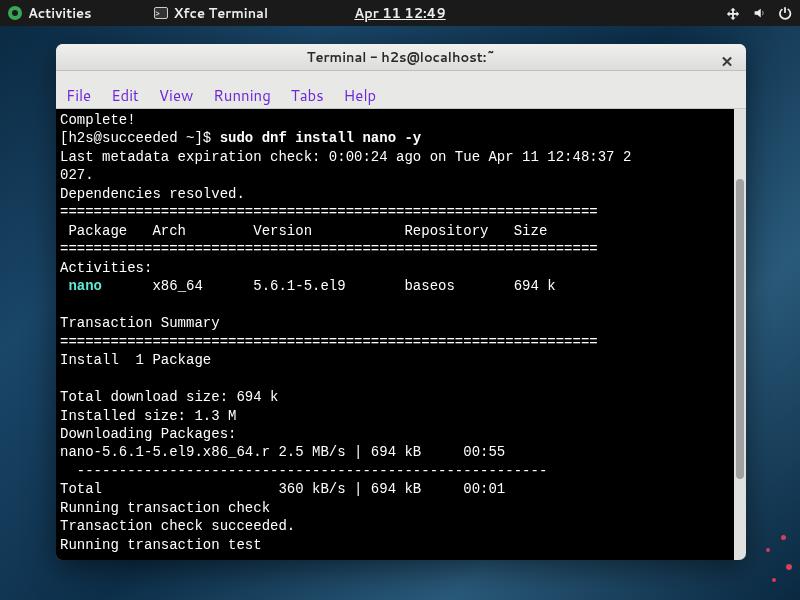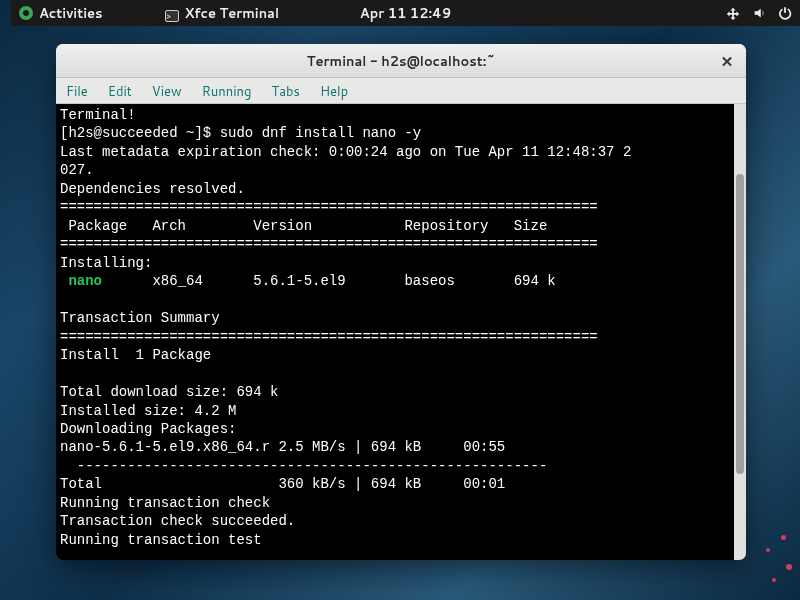--- a/index.html
+++ b/index.html
@@ -15,36 +15,35 @@
     position: absolute; top: 0; left: 0; right: 0;
     height: 26px;
     background: #1a1a1a;
     color: #eee;
     display: flex;
     align-items: center;
     font-size: 13px;
     font-weight: 600;
     padding: 0 8px;
     z-index: 10;
-    margin-left: 11px;
   }
   .topbar-left { display: flex; align-items: center; gap: 14px; }
-  .topbar-center { position: absolute; left: 50%; transform: translateX(-50%); }
+  .topbar-center { position: absolute; left: 50%; transform: translateX(-50%); text-decoration: underline; }
   .topbar-right { margin-left: auto; display: flex; align-items: center; gap: 12px; }
   .activities { display: flex; align-items: center; gap: 6px; }
   .activities-dot {
     width: 14px; height: 14px; border-radius: 50%;
     background: #3aa757;
     display: inline-flex; align-items: center; justify-content: center;
   }
   .activities-inner {
     width: 6px; height: 6px; border-radius: 50%;
     background: #1a1a1a;
   }
-  .app-indicator { display: flex; align-items: flex-end; gap: 6px; padding-left: 48px; }
+  .app-indicator { display: flex; align-items: center; gap: 6px; padding-left: 48px; }
   .term-icon {
     width: 14px; height: 12px;
     border: 1px solid #ccc;
     border-radius: 2px;
     background: #333;
     position: relative;
   }
   .term-icon::after {
     content: ">"; color: #ccc; font-size: 8px;
     position: absolute; left: 1px; top: -1px;
@@ -57,43 +56,44 @@
     position: absolute;
     left: 56px; top: 44px;
     width: 690px; height: 516px;
     background: #e8e8e6;
     border-radius: 7px;
     box-shadow: 0 8px 30px rgba(0,0,0,0.5);
     display: flex; flex-direction: column;
     overflow: hidden;
   }
   .titlebar {
-    height: 34px;
+    height: 27px;
     background: linear-gradient(#f0f0ee, #dcdcda);
     border-bottom: 1px solid #c0c0be;
     display: flex; align-items: center; justify-content: center;
     position: relative;
     font-weight: 600; font-size: 13px;
     color: #2a2a2a;
   }
   .titlebar .close {
     position: absolute; right: 10px; top: 8px;
     width: 18px; height: 18px;
     cursor: pointer;
     display: flex; align-items: center; justify-content: center;
     font-size: 15px; font-weight: 700;
     color: #3a3a3a;
   }
   .menubar {
     height: 26px;
     background: #e8e8e6;
     border-bottom: 1px solid #c8c8c6;
     display: flex; align-items: stretch;
-    font-size: 13px;
-    color: #0f766e;
+    font-size: 15px;
+    color: #6d28d9;
+    margin-top: 12px;
   }
   .menubar .menu-item {
     padding: 0 10px;
     display: flex; align-items: center;
     cursor: pointer;
   }
 
   .term-body-wrap {
     flex: 1;
     display: flex;
@@ -103,22 +103,22 @@
     flex: 1;
     background: #000;
     color: #fff;
     font-family: "Liberation Mono","DejaVu Sans Mono","Menlo",monospace;
     font-size: 14px;
     line-height: 1.32;
     padding: 2px 4px;
     white-space: pre;
     overflow: hidden;
   }
-  .term-body .green { color: #22c55e; font-weight: 600; }
-  .term-body .bold { font-weight: 400; text-align: center; }
+  .term-body .green { color: #5eead4; font-weight: 600; }
+  .term-body .bold { font-weight: 700; text-align: center; }
   .scrollbar {
     width: 12px;
     background: #e0e0de;
     position: relative;
   }
   .scrollbar-thumb {
     position: absolute;
     left: 2px; right: 2px;
     top: 70px; height: 300px;
     background: #a0a0a0;
@@ -192,37 +192,37 @@
         <span>Running</span>
       </div>
     <div class="menu-item">
         <span>Tabs</span>
       </div>
     <div class="menu-item">
         <span>Help</span>
       </div>
   </div>
   <div class="term-body-wrap">
-    <div class="term-body"><span>Terminal!</span>
+    <div class="term-body"><span>Complete!</span>
 <span>[h2s@succeeded ~]$ </span><span class="bold">sudo dnf install nano -y</span>
 <span>Last metadata expiration check: 0:00:24 ago on Tue Apr 11 12:48:37 2</span>
 <span>027.</span>
 <span>Dependencies resolved.</span>
 <span>================================================================</span>
 <span> Package   Arch        Version           Repository   Size</span>
 <span>================================================================</span>
-<span>Installing:</span>
+<span>Activities:</span>
 <span> </span><span class="green">nano</span><span>      x86_64      5.6.1-5.el9       baseos       694 k</span>
 <span></span>
 <span>Transaction Summary</span>
 <span>================================================================</span>
 <span>Install  1 Package</span>
 <span></span>
 <span>Total download size: 694 k</span>
-<span>Installed size: 4.2 M</span>
+<span>Installed size: 1.3 M</span>
 <span>Downloading Packages:</span>
 <span>nano-5.6.1-5.el9.x86_64.r 2.5 MB/s | 694 kB     00:55</span>
 <span>  --------------------------------------------------------</span>
 <span>Total                     360 kB/s | 694 kB     00:01</span>
 <span>Running transaction check</span>
 <span>Transaction check succeeded.</span>
 <span>Running transaction test</span></div>
     <div class="scrollbar">
       <div class="scrollbar-thumb"></div>
     </div>

